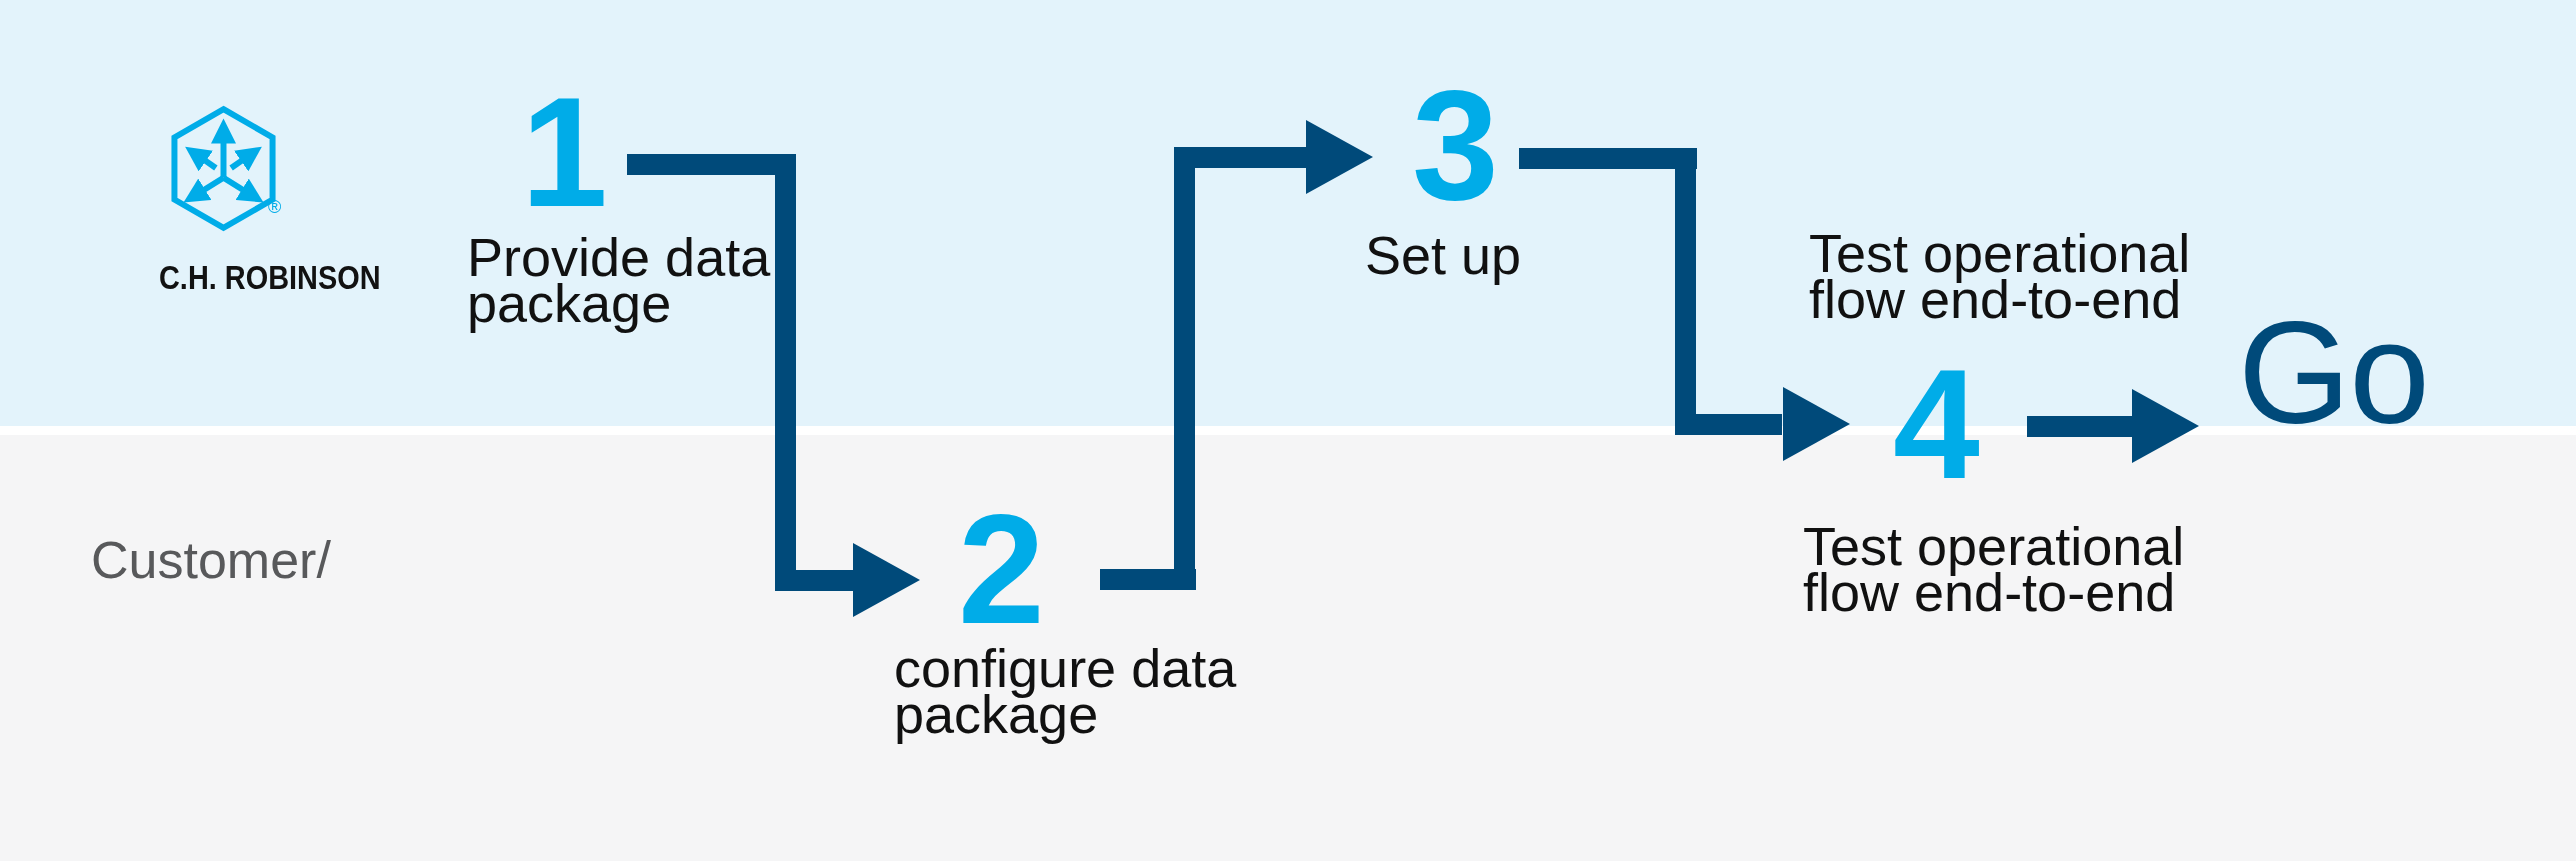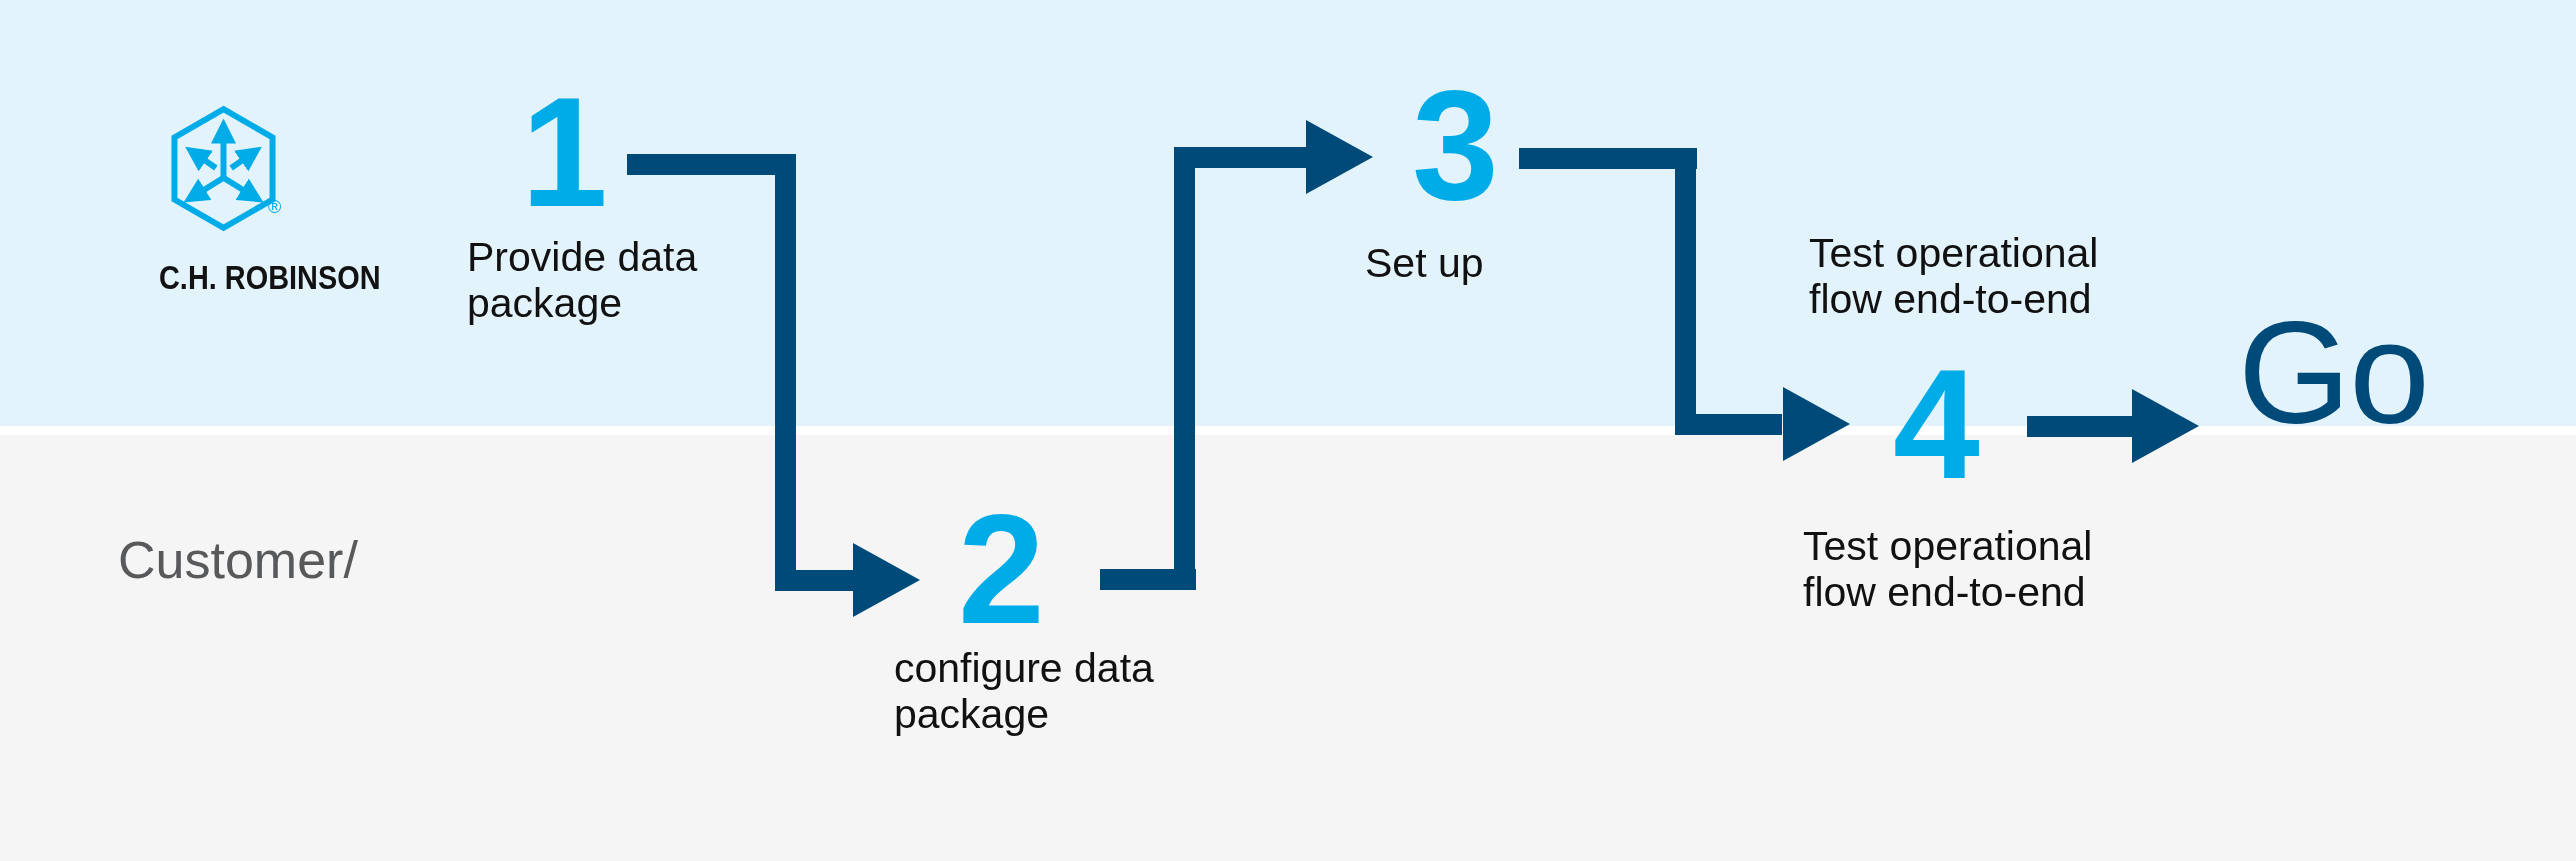--- a/index.html
+++ b/index.html
@@ -22,41 +22,41 @@
     font-size:34px;font-weight:700;color:#121212;
     letter-spacing:0px;white-space:nowrap;
     transform:scaleX(0.85);transform-origin:left top;
   }
 
   
   .lane-label{
     position:absolute;left:91px;top:528px;
     font-size:52px;line-height:64px;color:#58595B;
   }
-  .lane-label span{display:block;margin-left:27px;}
+  .lane-label span{display:block;}
 
   
   .num{
     position:absolute;width:163px;text-align:center;
     font-size:156px;line-height:156px;font-weight:700;color:#00ACE8;
   }
   #num1{left:483px;top:74px;}
   #num2{left:920px;top:491px;}
   #num3{left:1374px;top:67px;}
   #num4{left:1855px;top:346px;}
 
   
   .step-label{
     position:absolute;
-    font-size:41px;line-height:46px;color:#111111;
+    font-size:54px;line-height:46px;color:#111111;
   }
   .step-label span{display:block;}
   #label1{left:467px;top:234px;}
   #label2{left:894px;top:645px;}
-  #label3{left:1365px;top:232px;margin-top:8px;}
+  #label3{left:1365px;top:232px;}
   #label4a{left:1809px;top:230px;}
   #label4b{left:1803px;top:523px;}
 
   
   .bar{position:absolute;background:#004A7A;}
   .head-right{
     position:absolute;width:0;height:0;
     border-top:37px solid transparent;
     border-bottom:37px solid transparent;
     border-left:67px solid #004A7A;

